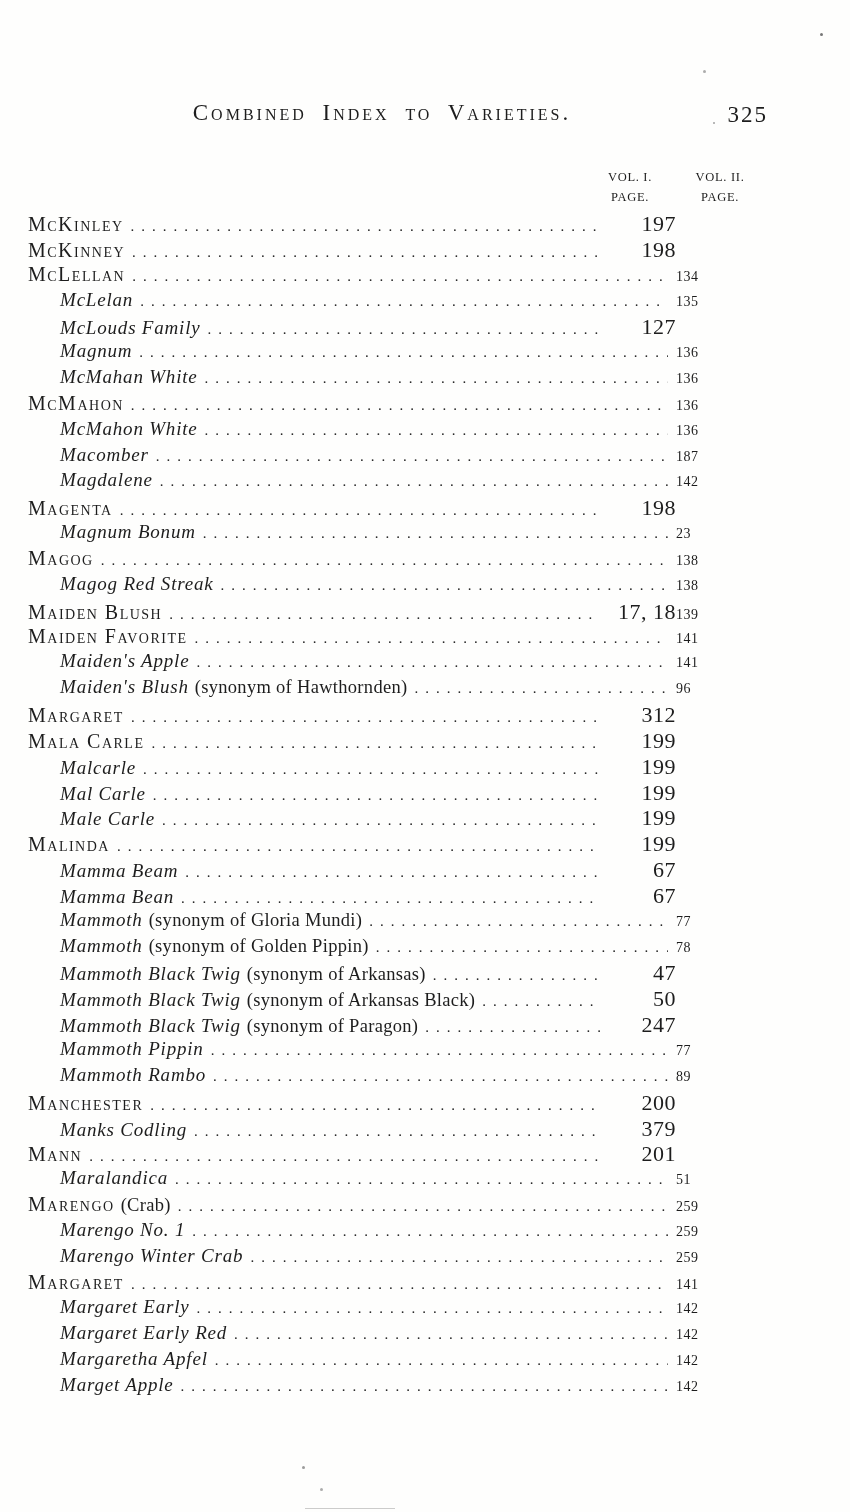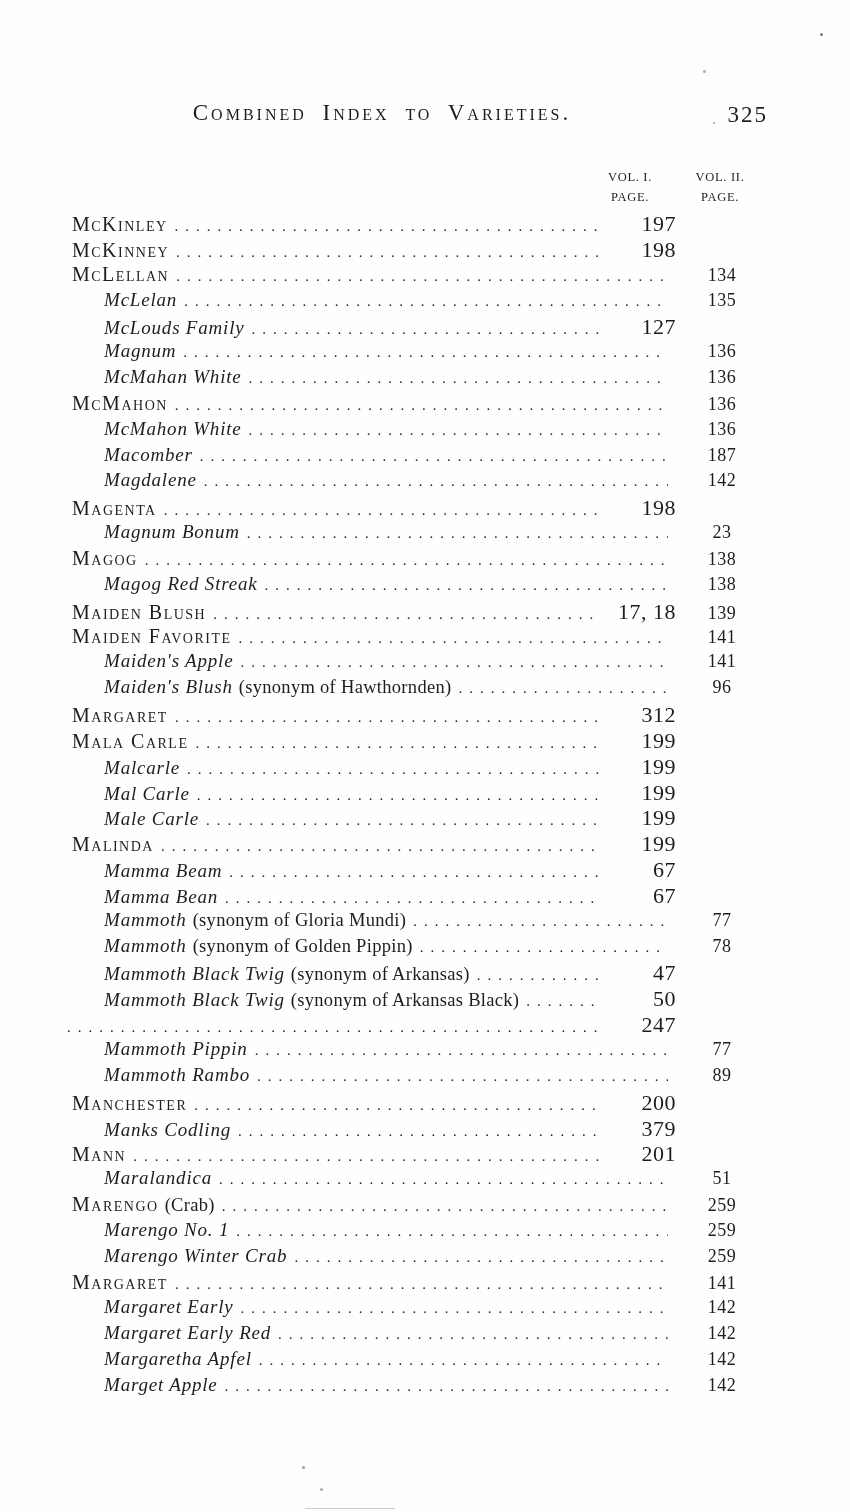--- a/index.html
+++ b/index.html
@@ -43,21 +43,21 @@
   
   .entries { position: absolute; top: 211px; left: 28px; width: 740px; }
   .row {
     display: flex;
     align-items: baseline;
     height: 25.85px;
     white-space: nowrap;
     overflow: hidden;
   }
   .row.sub { padding-left: 32px; }
-  .name { flex: 0 0 auto; margin-left: 44px; }
+  .name { flex: 0 0 auto; }
   .row.main .nm {
     font-variant: small-caps;
     font-size: 20px;
     letter-spacing: 1.5px;
   }
   .row.sub .nm {
     font-style: italic;
     font-size: 19px;
     letter-spacing: 0.8px;
   }
@@ -72,21 +72,21 @@
     letter-spacing: 7px;
     color: #262626;
     min-width: 0;
   }
   .leader::after {
     content: "...................................................................................................................";
   }
   .row.no-v1 .leader { margin-right: -64px; }
 
   .v1 { flex: 0 0 72px; width: 72px; text-align: right; font-size: 22px; letter-spacing: 0.5px; }
-  .v2 { flex: 0 0 92px; width: 92px; text-align: center; font-size: 18px; letter-spacing: 0.5px; }
+  .v2 { flex: 0 0 92px; width: 92px; text-align: left; font-size: 14px; letter-spacing: 0.5px; }
 
   
   .speck { position: absolute; background: #4a4a4a; border-radius: 50%; width: 3px; height: 3px; opacity: 0.75; }
   .bottom-line { position: absolute; left: 305px; bottom: 3px; width: 90px; height: 1px; background: #999; opacity: 0.5; }
 </style>
 </head>
 <body>
 
 <div class="page">
 
@@ -287,20 +287,21 @@
       <span class="v1">47</span>
       <span class="v2"></span>
     </div>
       <div class="row sub">
       <span class="name"><span class="nm">Mammoth Black Twig</span><span class="suffix">(synonym of Arkansas Black)</span></span>
       <span class="leader"></span>
       <span class="v1">50</span>
       <span class="v2"></span>
     </div>
       <div class="row sub">
+      <span class="name"><span class="nm">Mammoth Black Twig</span><span class="suffix">(synonym of Paragon)</span></span>
       <span class="leader"></span>
       <span class="v1">247</span>
       <span class="v2"></span>
     </div>
       <div class="row sub no-v1">
       <span class="name"><span class="nm">Mammoth Pippin</span></span>
       <span class="leader"></span>
       <span class="v1"></span>
       <span class="v2">77</span>
     </div>

